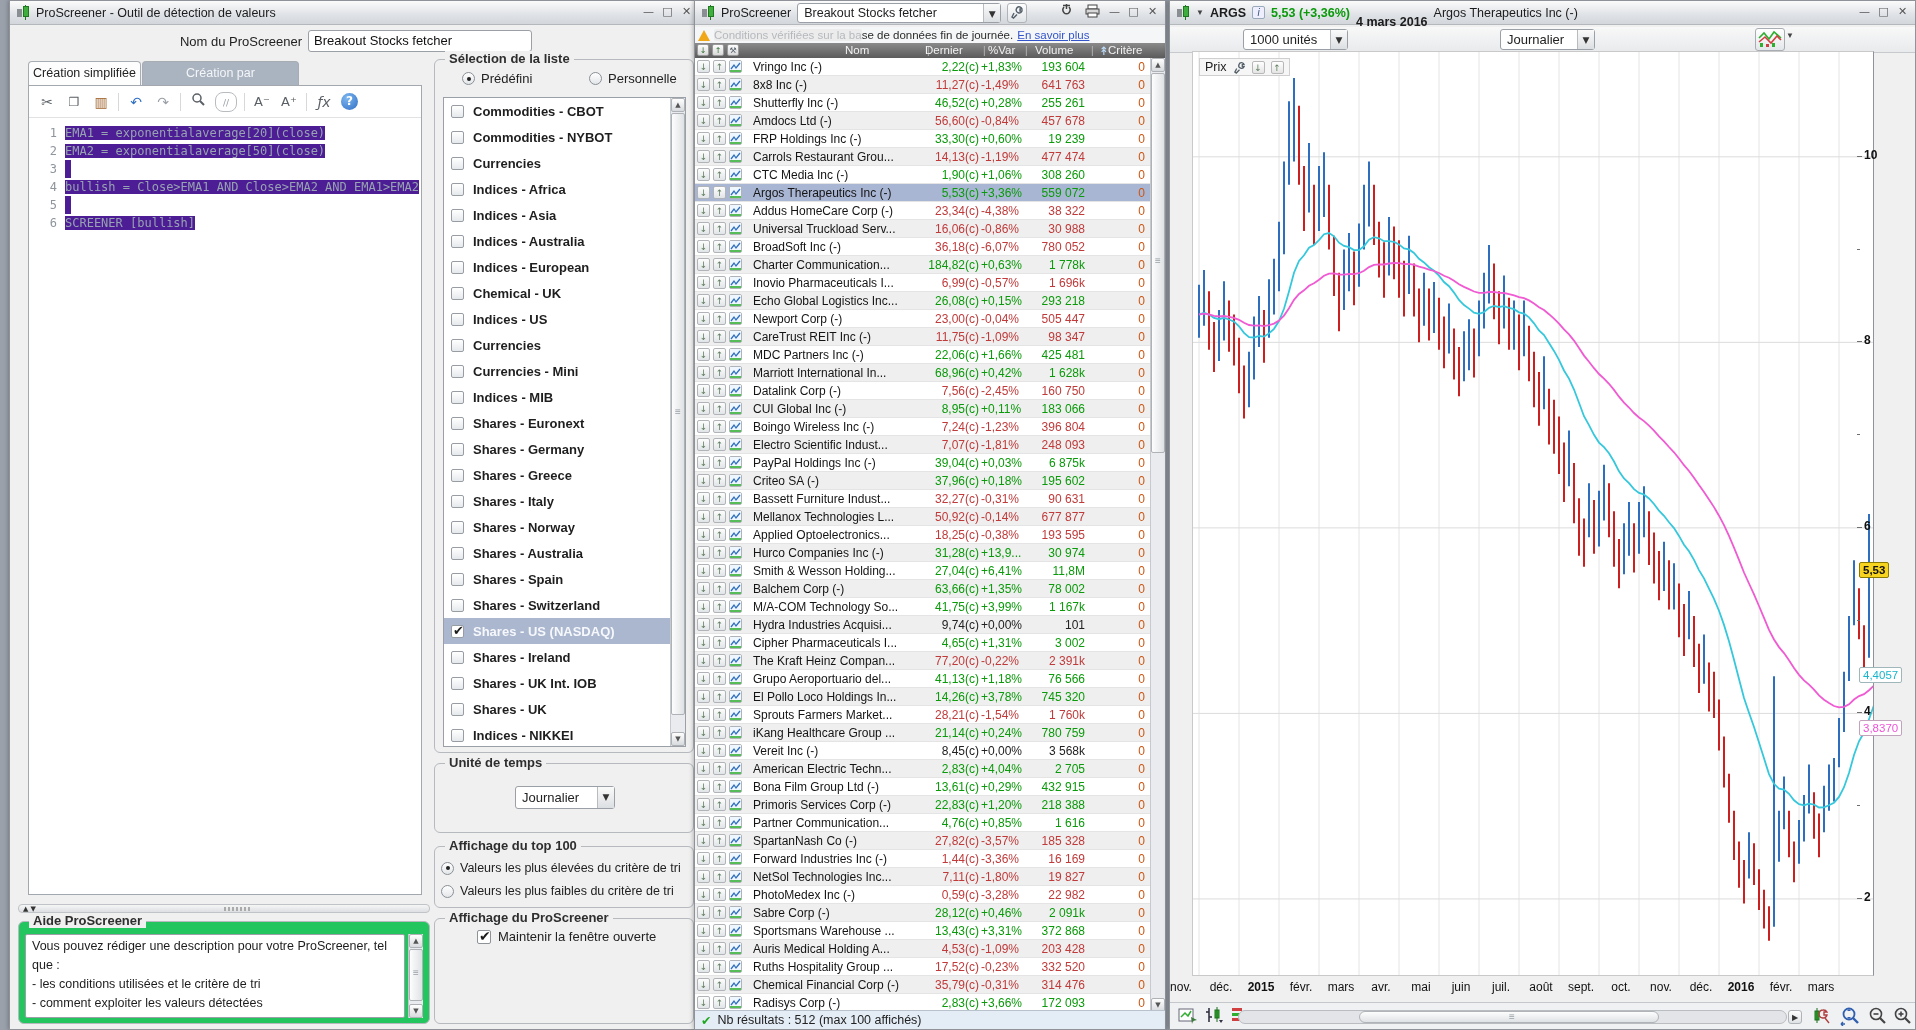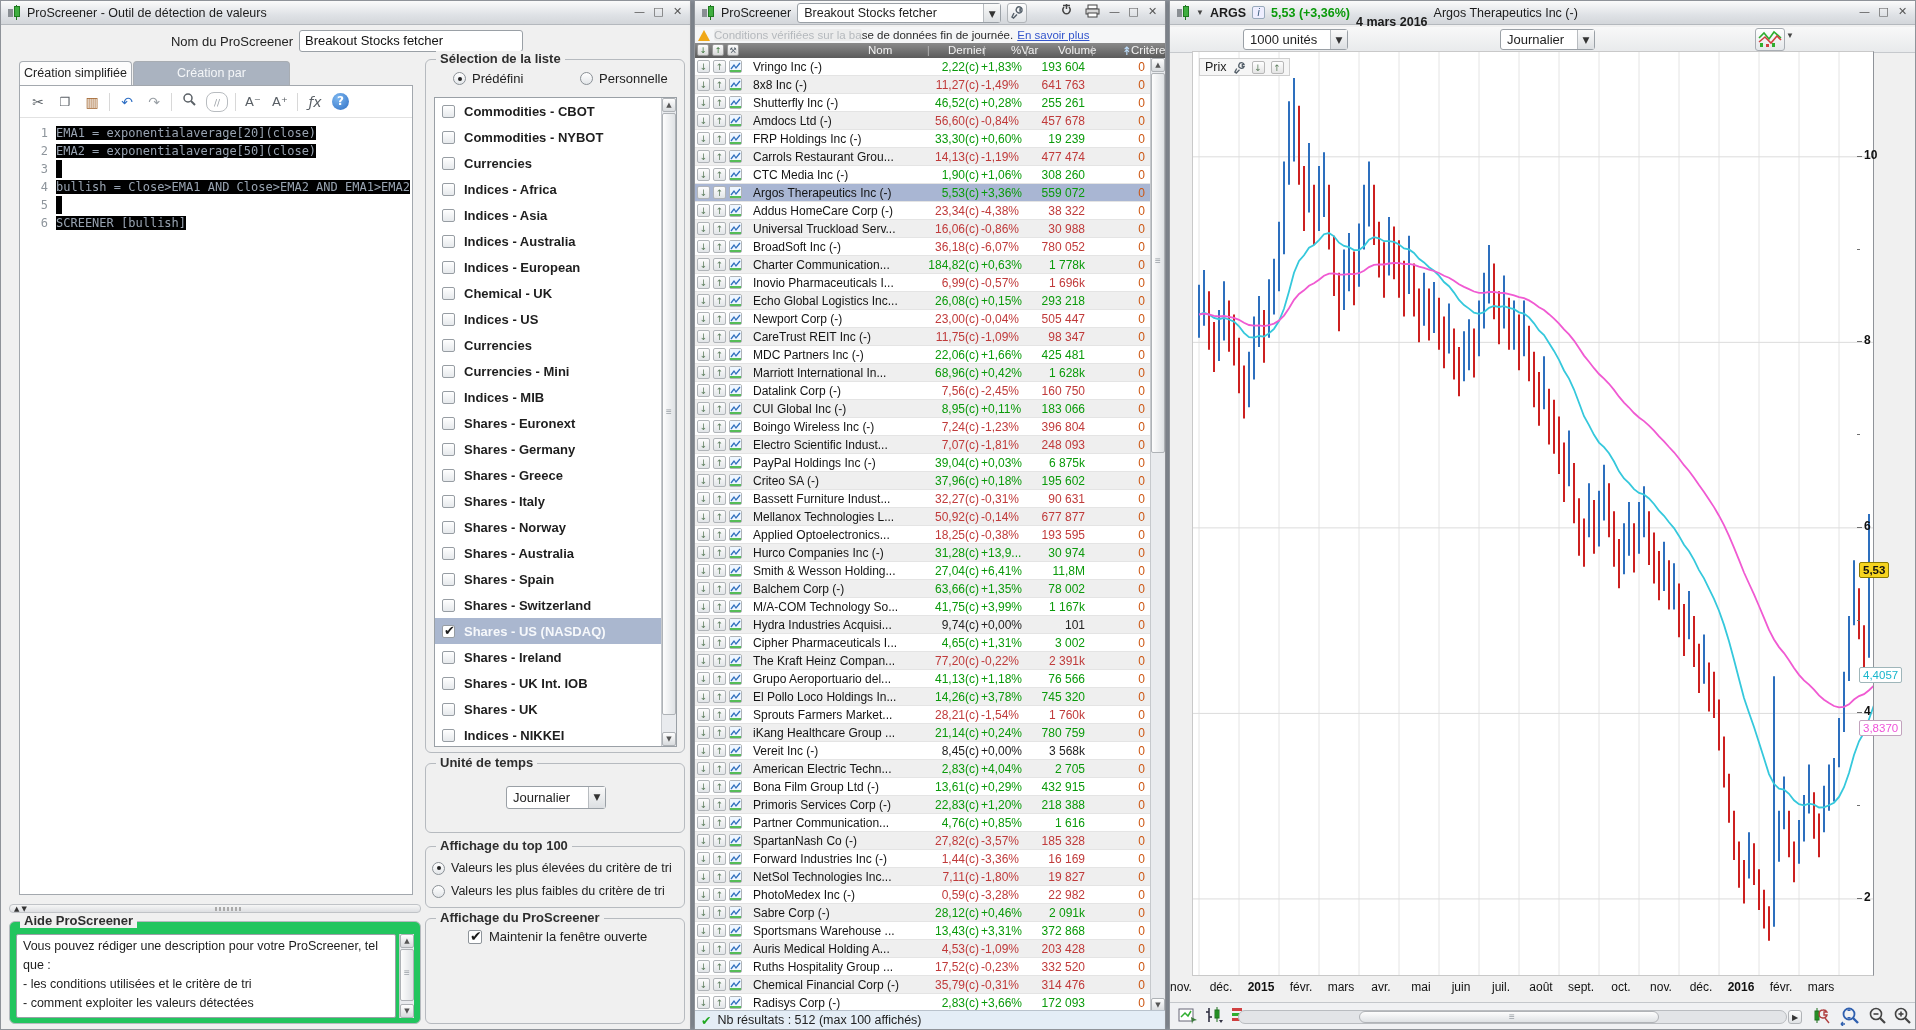--- a/index.html
+++ b/index.html
@@ -1,21 +1,21 @@
 <!DOCTYPE html>
 <html><head>
 <meta charset="utf-8">
 <style>
   * { margin:0; padding:0; box-sizing:border-box; }
   html,body { width:1916px; height:1030px; overflow:hidden; background:#9aa1ab;
     font-family:"Liberation Sans",sans-serif; font-size:13px; color:#222; }
   .screen { position:relative; width:1916px; height:1030px; }
   .window { position:absolute; top:0; height:1030px; background:#f0f0f0;
     border:1px solid #8f9399; box-shadow:0 0 5px rgba(0,0,0,.35); }
-  #win-left  { left:0;     width:691px;text-decoration:underline; }
+  #win-left  { left:9px;     width:691px;text-decoration:underline; }
   #win-mid   { left:694px; width:472px; }
   #win-right { left:1169px; width:747px; }
 
   .titlebar { position:absolute; left:0; top:0; right:0; height:24px;
     background:linear-gradient(#fbfbfb,#dfe2e6 60%,#d3d6da);
     border-bottom:1px solid #b4b8bd; display:flex; align-items:center; padding:0 6px; gap:6px; }
   .titlebar .t { font-size:12.5px; color:#1c1c1c; white-space:nowrap; }
   .winbtns { margin-left:auto; display:flex; gap:6px; align-items:center; }
   .winbtn { width:13px; height:13px; font-size:11px; line-height:12px; text-align:center;
     color:#555; cursor:default; font-family:"DejaVu Sans",sans-serif; }
@@ -38,21 +38,21 @@
   .ed-toolbar { height:32px; border-bottom:1px solid #e2e2e2; display:flex; align-items:center;
     gap:7px; padding:0 8px; font-family:"DejaVu Sans",sans-serif; }
   .ed-ico { width:20px; height:20px; text-align:center; line-height:20px; font-size:14px; color:#5a6066; }
   .ed-sep { width:1px; height:18px; background:#d8d8d8; }
   .help-circle { width:17px; height:17px; border-radius:50%; background:radial-gradient(circle at 35% 30%,#7db7f0,#2f6fc4);
     color:#fff; font-size:12px; font-weight:bold; text-align:center; line-height:17px; }
   .code { position:relative; font-family:"DejaVu Sans Mono",monospace; font-size:12px;
     line-height:18px; padding:6px 0 0 0; }
   .code-row { display:flex; height:18px; }
   .code-num { width:36px; text-align:right; padding-right:8px; color:#8e959c; }
-  .code-text span.sel { background:#000000; color:#98a3b1; white-space:pre; }
+  .code-text span.sel { background:#4c1d95; color:#98a3b1; white-space:pre; }
 
   .group { position:absolute; border:1px solid #b6babf; border-radius:6px; }
   .group > .gtitle { position:absolute; top:-9px; left:10px; background:#f0f0f0;
     padding:0 4px; font-weight:bold; font-size:13px; color:#2e2e2e; }
 
   .radio { display:inline-flex; align-items:center; gap:6px; font-size:13px; color:#222; }
   .radio .dot { width:13px; height:13px; border-radius:50%; border:1px solid #8a9096;
     background:linear-gradient(#fff,#e3e6e9); position:relative; flex:none; }
   .radio.sel .dot::after { content:""; position:absolute; left:3.5px; top:3.5px; width:4px; height:4px;
     border-radius:50%; background:#222; }
@@ -113,21 +113,21 @@
   .warnrow { position:absolute; left:0; top:26px; right:0; height:16px; background:#f5f6f7;
     font-size:11.5px; display:flex; align-items:center; padding-left:3px; white-space:nowrap; }
   .warn-tri { width:0; height:0; border-left:6px solid transparent; border-right:6px solid transparent;
     border-bottom:11px solid #f0a818; position:relative; margin-right:4px; flex:none; }
   .warn-faded { background:#ececec; color:#b5b9bd; border-radius:2px; }
   .warn-dark { color:#2c2c2c; }
   .warn-link { color:#3355cc; text-decoration:underline; margin-left:4px; }
 
   .grid-header { position:absolute; left:0; top:42px; right:0; height:15px;
     background:linear-gradient(#8a8a8a,#5b5b5b); color:#f2f2f2; font-size:11.5px; }
-  .gh-label { position:absolute; top:1px;margin-left:23px; }
+  .gh-label { position:absolute; top:1px; }
   .gh-sep { position:absolute; top:2px; color:#b9b9b9; font-size:10px; }
   .gh-ico { position:absolute; top:1px; width:12px; height:12px; background:linear-gradient(#fdfdfd,#d8d8d8);
     border:1px solid #9a9a9a; border-radius:2px; font-size:8px; line-height:11px; text-align:center; color:#2e6e2e;
     font-family:"DejaVu Sans",sans-serif; }
 
   #rows { position:absolute; left:0; top:57px; width:457px; height:954px; overflow:hidden; background:#fff; }
   .srow { position:relative; height:18px; border-bottom:1px solid #e4e4e4; font-size:12px; }
   .srow:nth-child(even) { background:#efefef; }
   .srow.selected { background:#a9b6d3; }
   .srow .ib { position:absolute; top:2px; width:13px; height:13px; border:1px solid #b0b4b8; border-radius:2px;

